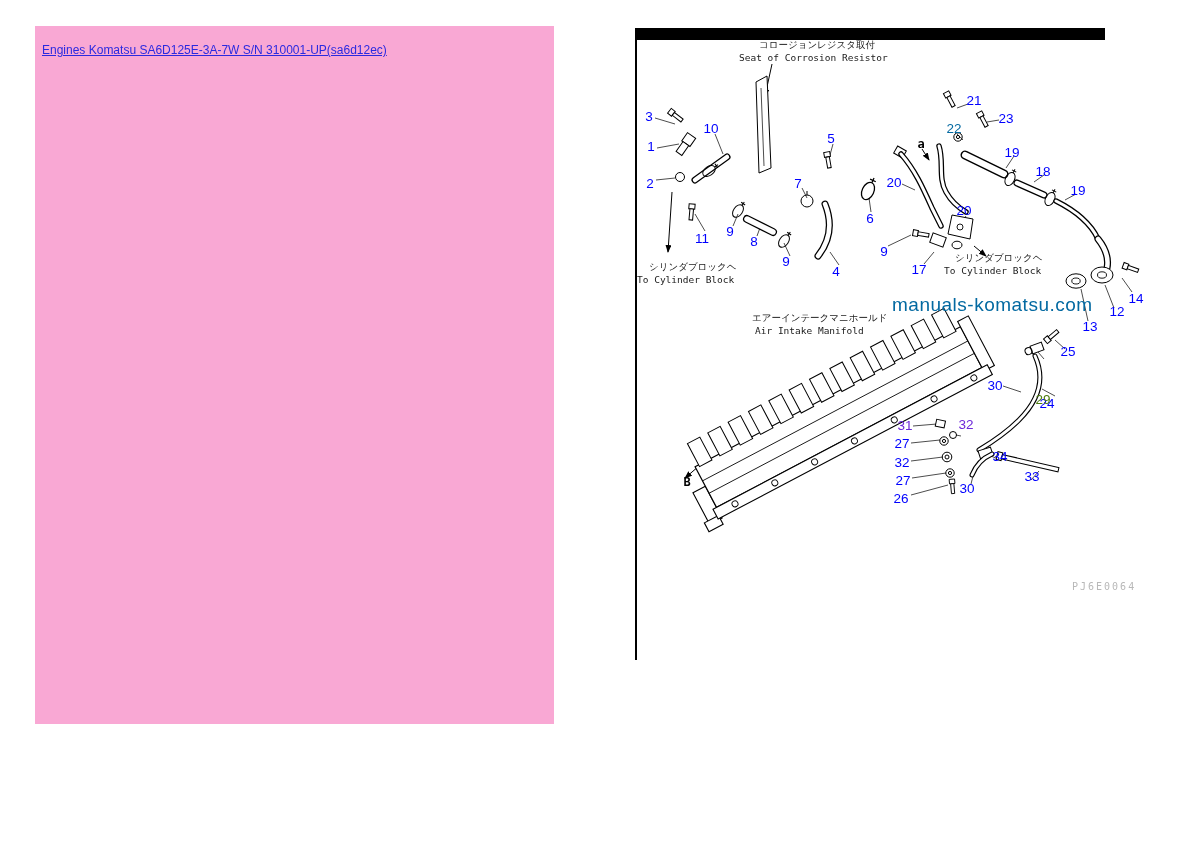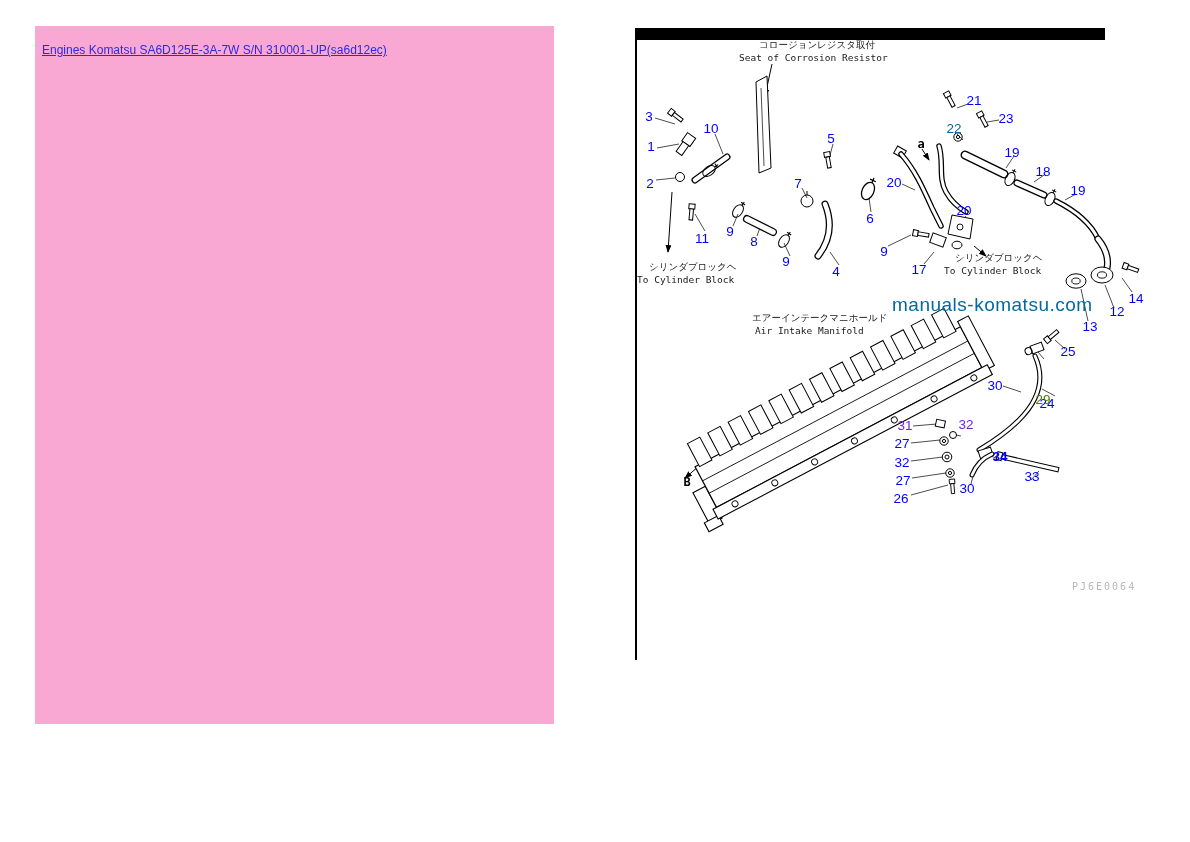--- a/index.html
+++ b/index.html
@@ -257,17 +257,17 @@
         <span class="callout" style="left: 412px; top: 335px; color: rgb(0, 0, 255); margin-top: 40px;">24</span>
         <span class="callout" style="left: 360px; top: 357px; color: rgb(0, 0, 255);">30</span>
         <span class="callout" style="left: 408px; top: 371px; color: #4d7c0f;">29</span>
         <span class="callout" style="left: 270px; top: 397px; color: #6d28d9;">31</span>
         <span class="callout" style="left: 267px; top: 415px; color: rgb(0, 0, 255);">27</span>
         <span class="callout" style="left: 331px; top: 396px; color: #6d28d9;">32</span>
         <span class="callout" style="left: 267px; top: 434px; color: rgb(0, 0, 255);">32</span>
         <span class="callout" style="left: 268px; top: 452px; color: rgb(0, 0, 255);">27</span>
         <span class="callout" style="left: 266px; top: 470px; color: rgb(0, 0, 255);">26</span>
         <span class="callout" style="left: 332px; top: 460px; color: rgb(0, 0, 255);">30</span>
-        <span class="callout" style="left: 365px; top: 428px; color: rgb(0, 0, 255); font-weight: bold;">34</span>
+        <span class="callout" style="left: 365px; top: 428px; color: rgb(0, 0, 255);">34</span>
         <span class="callout" style="left: 397px; top: 448px; color: rgb(0, 0, 255);">33</span>
       </div>
   </div>
 </div>
 
 </body></html>

